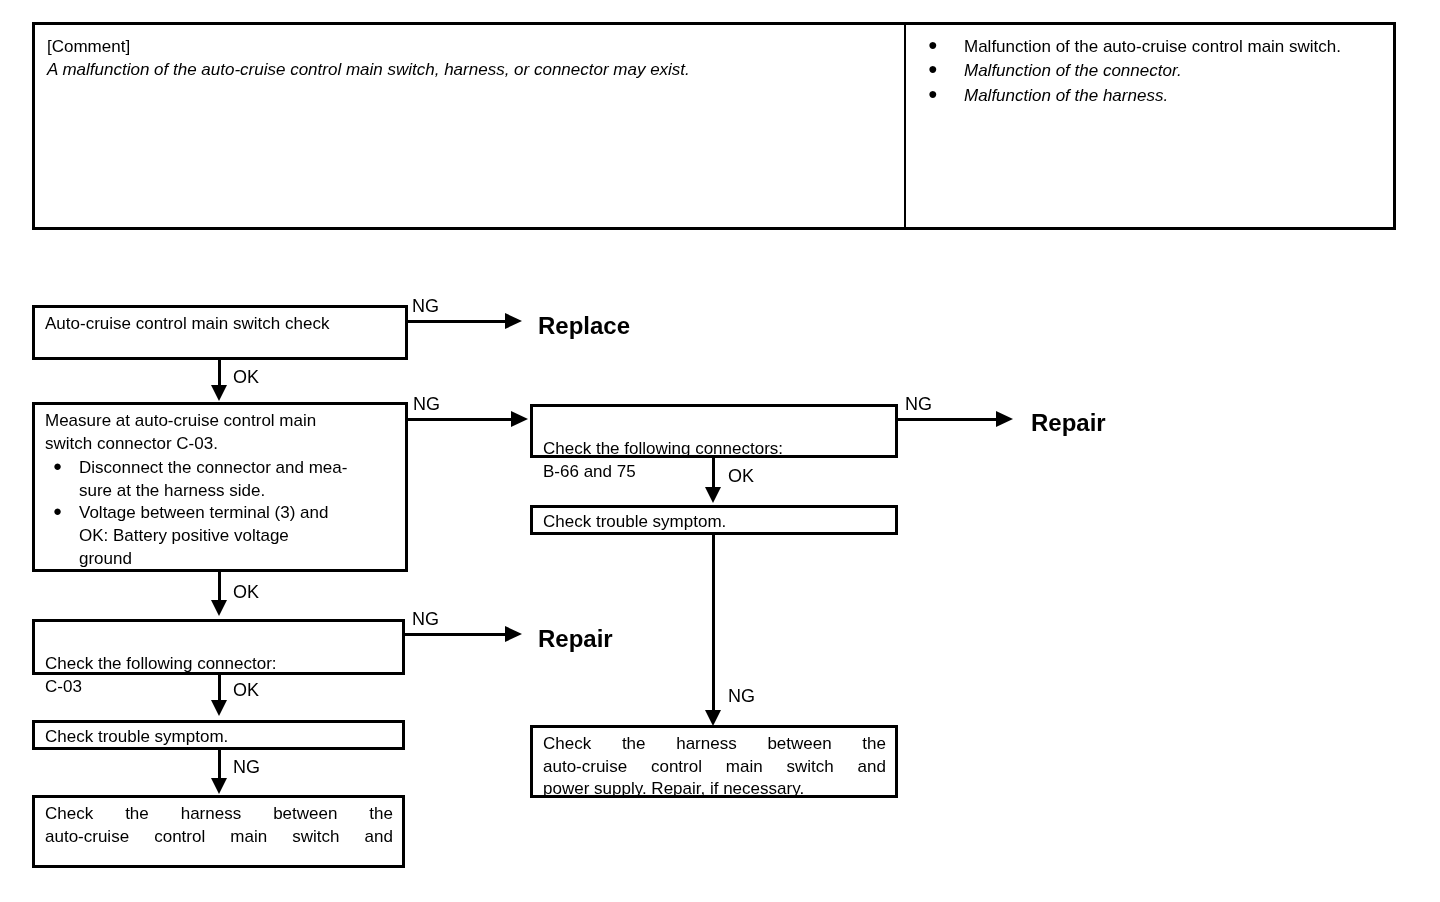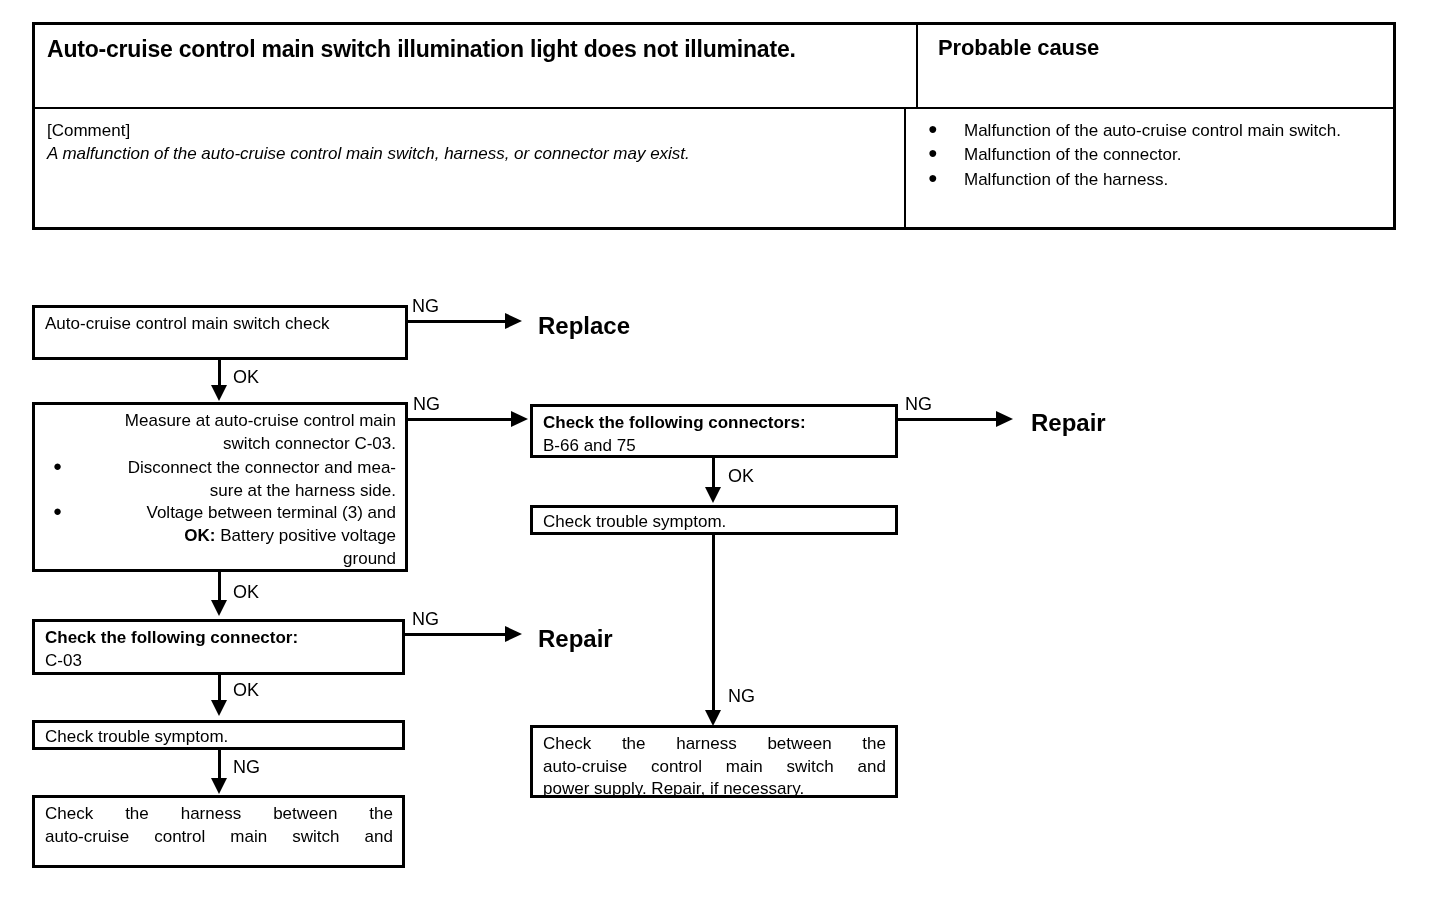--- a/index.html
+++ b/index.html
@@ -86,42 +86,42 @@
     left: 2px;
     top: -1px;
     font-size: 16px;
     line-height: 1.38;
   }
   ul.cause-list li .txt {
     display: block;
     text-align: justify;
     width: 425px;
   }
-  ul.cause-list li.nojust .txt { text-align: left; }
+  ul.cause-list li.nojust .txt { text-align: left; font-style: italic; }
 
   
   #flowchart {
     position: absolute;
     left: 0;
     top: 0;
     width: 1440px;
     height: 902px;
   }
   .fbox {
     position: absolute;
     border: 3px solid #000;
     box-sizing: border-box;
     background: #fff;
     font-size: 17px;
     line-height: 1.33;
     padding: 5px 9px 5px 10px;
   }
   .fbox .ln { display: block; }
   .fbox .just { text-align: justify; text-align-last: justify; }
-  .bold { font-weight: bold; }
+  .bold { font-weight: normal; margin-top: 26px; }
 
   ul.bl {
     margin: 2px 0 0 0;
     padding: 0;
     list-style: none;
   }
   ul.bl li {
     position: relative;
     padding-left: 34px;
     margin-bottom: 0px;
@@ -161,28 +161,20 @@
     font-size: 24px;
     font-weight: bold;
     line-height: 1;
     white-space: nowrap;
   }
 </style>
 </head>
 <body>
 
 <div id="symptom-table">
-  <div class="tbl-row head">
-    <div class="cell-left">
-      <div class="sym-title">Auto-cruise control main switch illumination light does not illuminate.</div>
-    </div>
-    <div class="cell-right">
-      <div class="prob-title">Probable cause</div>
-    </div>
-  </div>
   <div class="tbl-row body">
     <div class="cell-left">
       <div class="comment-label">[Comment]</div>
       <div class="comment-text">A malfunction of the auto-cruise control main switch, harness, or connector may exist.</div>
     </div>
     <div class="cell-right">
       <ul class="cause-list">
         <li>
           <span class="bullet">●</span>
           <span class="txt">Malfunction of the auto-cruise control main switch.</span>
@@ -208,21 +200,21 @@
 
   <div class="hline" style="left:408px; top:320px; width:100px;"></div>
   <div class="arrow-right" style="left:505px; top:313px;"></div>
   <div class="edge-label" style="left:412px; top:297px;">NG</div>
   <div class="term-label" style="left:538px; top:314px;">Replace</div>
 
   <div class="vline" style="left:218px; top:360px; height:30px;"></div>
   <div class="arrow-down" style="left:211px; top:385px;"></div>
   <div class="edge-label" style="left:233px; top:368px;">OK</div>
 
-  <div class="fbox" style="left:32px; top:402px; width:376px; height:170px;text-align:right;">
+  <div class="fbox" style="left:32px; top:402px; width:376px; height:170px;">
     <span class="ln">Measure at auto-cruise control main</span>
     <span class="ln">switch connector C-03.</span>
     <ul class="bl">
       <li>
         <span class="bullet">●</span>
         <span class="ln">Disconnect the connector and mea-</span>
         <span class="ln">sure at the harness side.</span>
       </li>
       <li>
         <span class="bullet">●</span>

